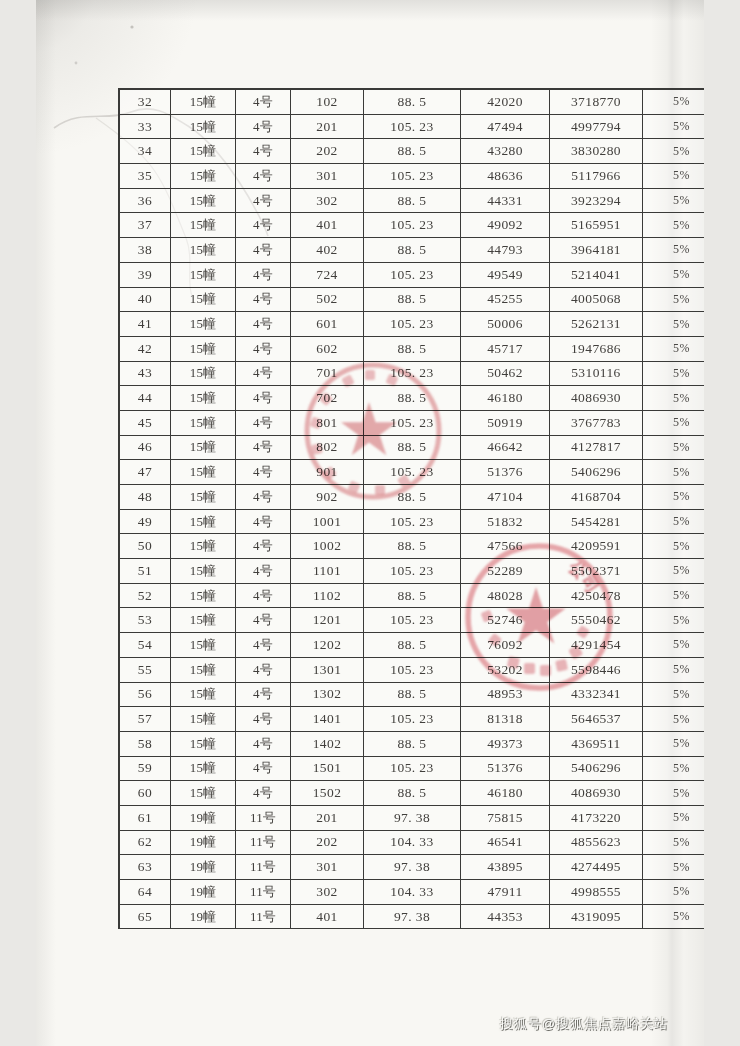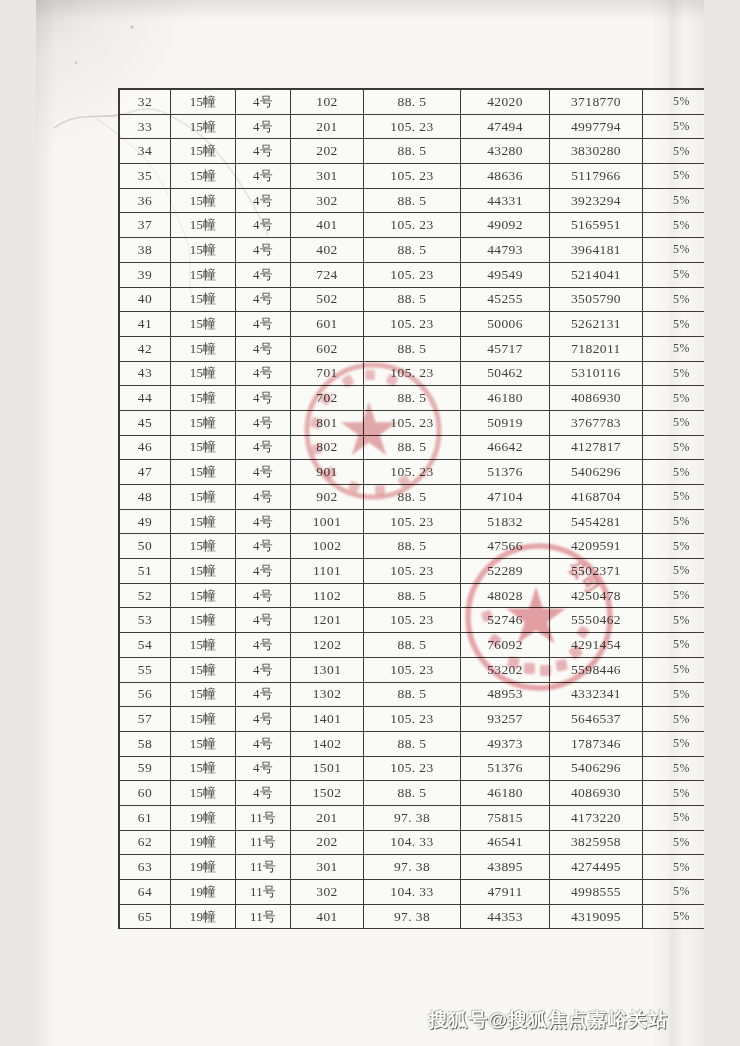--- a/index.html
+++ b/index.html
@@ -35,21 +35,21 @@
     letter-spacing:0.4px;
     overflow:hidden;white-space:nowrap;
     box-sizing:border-box;
   }
   .cell.c1,.cell.c2{font-size:13px;letter-spacing:0.2px;}
   .cell.c7{font-size:12px;color:#4a4845;}
   .seal{position:absolute;pointer-events:none;mix-blend-mode:multiply;}
   .watermark{
     position:absolute;right:36px;bottom:13px;
     font-family:"Liberation Sans","DejaVu Sans",sans-serif;
-    font-size:19px;font-weight:bold;letter-spacing:1px;
+    font-size:13px;font-weight:normal;letter-spacing:1px;
     color:#fdfdfb;
     text-shadow:
       1px 1px 0 rgba(92,92,86,0.9),
       -1px -1px 0 rgba(175,175,165,0.55),
       0 0 2px rgba(110,110,104,0.55);
   }
 </style>
 </head>
 <body>
 
@@ -126,37 +126,37 @@
       <div class="cell c4">105. 23</div>
       <div class="cell c5">49549</div>
       <div class="cell c6">5214041</div>
       <div class="cell c7">5%</div>
       <div class="cell c0">40</div>
       <div class="cell c1">15幢</div>
       <div class="cell c2">4号</div>
       <div class="cell c3">502</div>
       <div class="cell c4">88. 5</div>
       <div class="cell c5">45255</div>
-      <div class="cell c6">3505790</div>
+      <div class="cell c6">4005068</div>
       <div class="cell c7">5%</div>
       <div class="cell c0">41</div>
       <div class="cell c1">15幢</div>
       <div class="cell c2">4号</div>
       <div class="cell c3">601</div>
       <div class="cell c4">105. 23</div>
       <div class="cell c5">50006</div>
       <div class="cell c6">5262131</div>
       <div class="cell c7">5%</div>
       <div class="cell c0">42</div>
       <div class="cell c1">15幢</div>
       <div class="cell c2">4号</div>
       <div class="cell c3">602</div>
       <div class="cell c4">88. 5</div>
       <div class="cell c5">45717</div>
-      <div class="cell c6">7182011</div>
+      <div class="cell c6">1947686</div>
       <div class="cell c7">5%</div>
       <div class="cell c0">43</div>
       <div class="cell c1">15幢</div>
       <div class="cell c2">4号</div>
       <div class="cell c3">701</div>
       <div class="cell c4">105. 23</div>
       <div class="cell c5">50462</div>
       <div class="cell c6">5310116</div>
       <div class="cell c7">5%</div>
       <div class="cell c0">44</div>
@@ -261,30 +261,30 @@
       <div class="cell c3">1302</div>
       <div class="cell c4">88. 5</div>
       <div class="cell c5">48953</div>
       <div class="cell c6">4332341</div>
       <div class="cell c7">5%</div>
       <div class="cell c0">57</div>
       <div class="cell c1">15幢</div>
       <div class="cell c2">4号</div>
       <div class="cell c3">1401</div>
       <div class="cell c4">105. 23</div>
-      <div class="cell c5">93257</div>
+      <div class="cell c5">81318</div>
       <div class="cell c6">5646537</div>
       <div class="cell c7">5%</div>
       <div class="cell c0">58</div>
       <div class="cell c1">15幢</div>
       <div class="cell c2">4号</div>
       <div class="cell c3">1402</div>
       <div class="cell c4">88. 5</div>
       <div class="cell c5">49373</div>
-      <div class="cell c6">1787346</div>
+      <div class="cell c6">4369511</div>
       <div class="cell c7">5%</div>
       <div class="cell c0">59</div>
       <div class="cell c1">15幢</div>
       <div class="cell c2">4号</div>
       <div class="cell c3">1501</div>
       <div class="cell c4">105. 23</div>
       <div class="cell c5">51376</div>
       <div class="cell c6">5406296</div>
       <div class="cell c7">5%</div>
       <div class="cell c0">60</div>
@@ -302,21 +302,21 @@
       <div class="cell c4">97. 38</div>
       <div class="cell c5">75815</div>
       <div class="cell c6">4173220</div>
       <div class="cell c7">5%</div>
       <div class="cell c0">62</div>
       <div class="cell c1">19幢</div>
       <div class="cell c2">11号</div>
       <div class="cell c3">202</div>
       <div class="cell c4">104. 33</div>
       <div class="cell c5">46541</div>
-      <div class="cell c6">3825958</div>
+      <div class="cell c6">4855623</div>
       <div class="cell c7">5%</div>
       <div class="cell c0">63</div>
       <div class="cell c1">19幢</div>
       <div class="cell c2">11号</div>
       <div class="cell c3">301</div>
       <div class="cell c4">97. 38</div>
       <div class="cell c5">43895</div>
       <div class="cell c6">4274495</div>
       <div class="cell c7">5%</div>
       <div class="cell c0">64</div>

